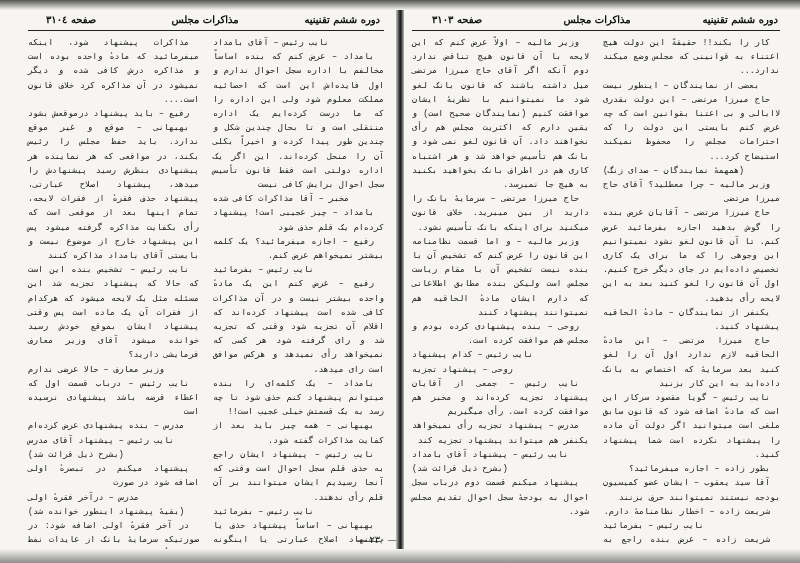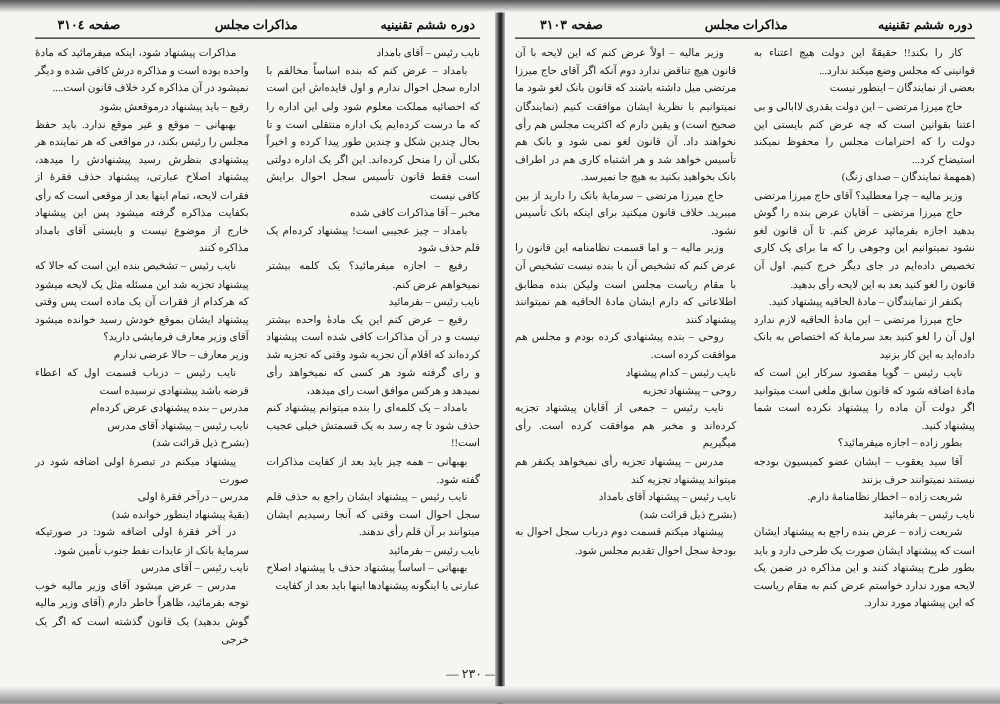--- a/index.html
+++ b/index.html
@@ -31,39 +31,39 @@
     position:absolute; left:0; bottom:0; width:800px; height:14px;
     background:linear-gradient(to top,#8e8e8e,#f4f3f0);
   }
   .running-head {
     position:absolute; top:14px; left:30px; right:18px; height:14px;
     direction:rtl; font-family:"DejaVu Serif", serif;
     font-size:10px; color:#111; font-weight:bold;
   }
   .page.right .running-head { left:14px; right:22px; }
   .rh-journal { position:absolute; right:0; top:0; }
-  .rh-title { position:absolute; left:50%; transform:translateX(-50%); top:0;font-family:Liberation Serif, serif; }
+  .rh-title { position:absolute; left:50%; transform:translateX(-50%); top:0; }
   .rh-page { position:absolute; left:0; top:0;margin-left:16px; }
   .head-rule {
     position:absolute; top:30px; left:28px; right:14px; height:0;
     border-top:1.5px solid #222;
   }
   .page.right .head-rule { left:10px; right:20px; }
   .columns {
     position:absolute; top:36px; left:28px; right:14px; bottom:30px;
     display:flex; flex-direction:row-reverse; gap:14px;
   }
   .page.right .columns { left:10px; right:20px; }
   .col {
     flex:1; direction:rtl; text-align:justify;
-    font-family:Liberation Serif, serif;
+    font-family:Liberation Mono, monospace;
     font-size:8.4px; line-height:14.2px; color:#1a1a1a;
   }
   .para { margin:0; text-indent:10px; }
-  .para.center { text-align:right; text-indent:0; }
+  .para.center { text-align:left; text-indent:0; }
   .folio {
     position:absolute; bottom:18px; left:0; right:0; text-align:right;
     font-family:Liberation Serif, serif; font-size:10px; color:#222;
     direction:rtl;
   }
 </style>
 </head>
 <body>
 
 <div class="spread">

